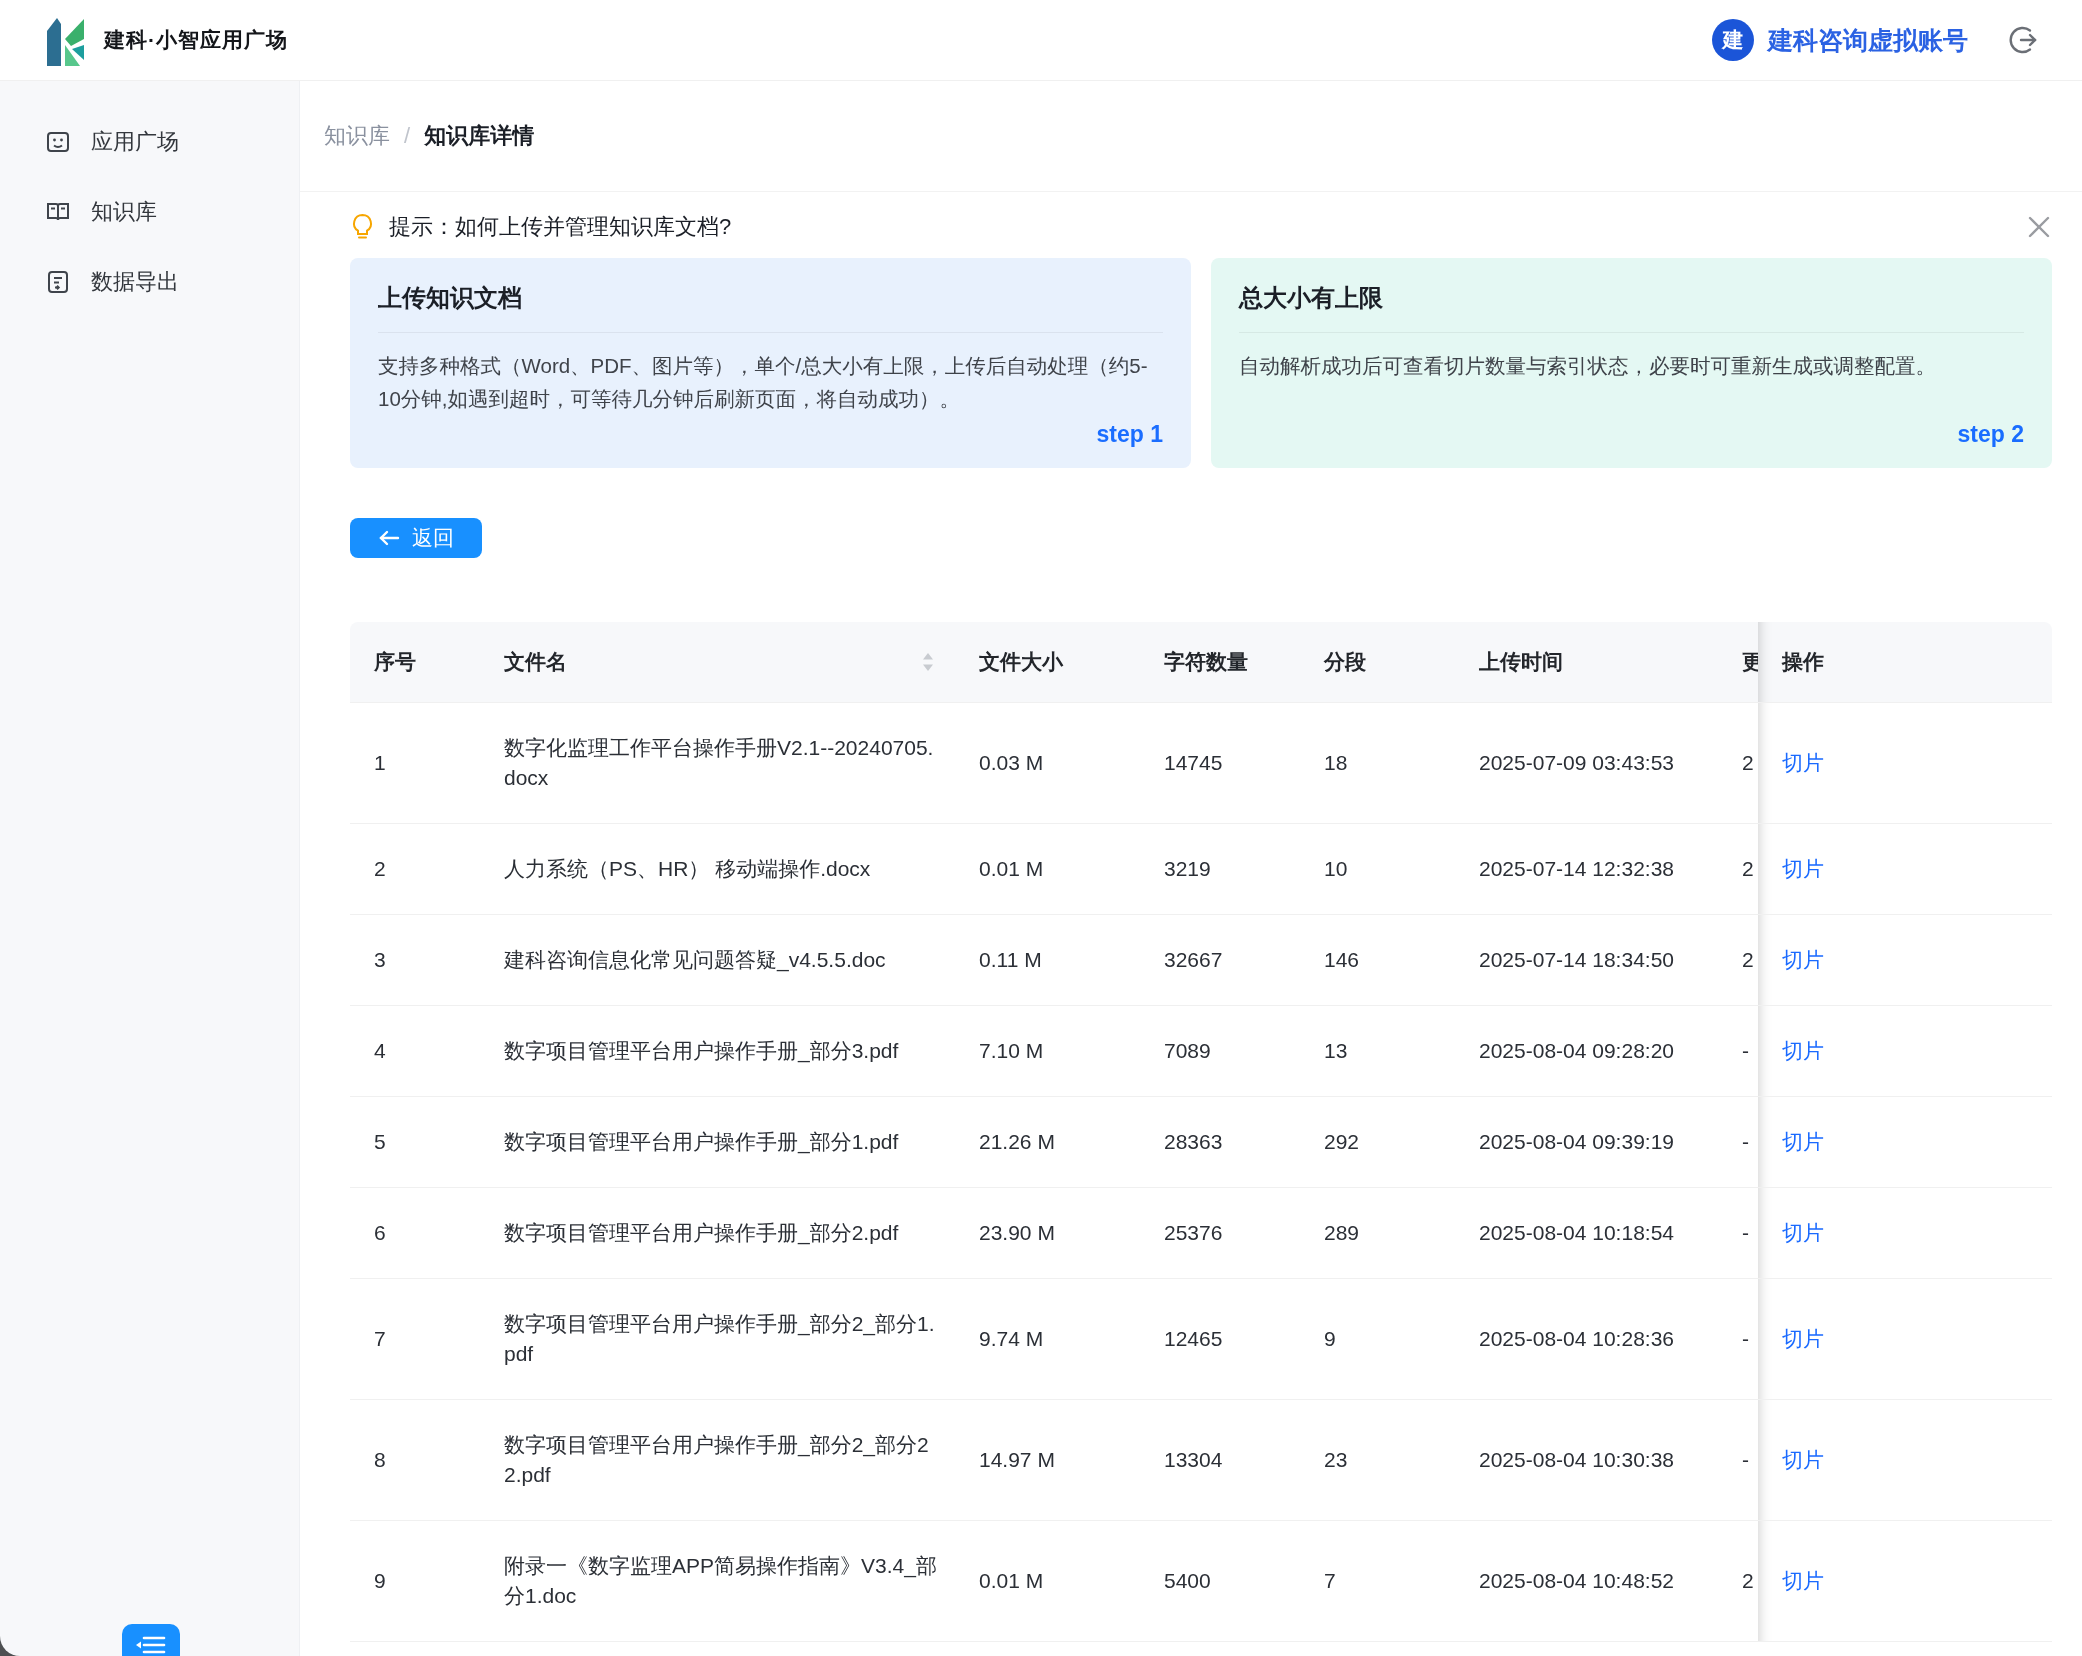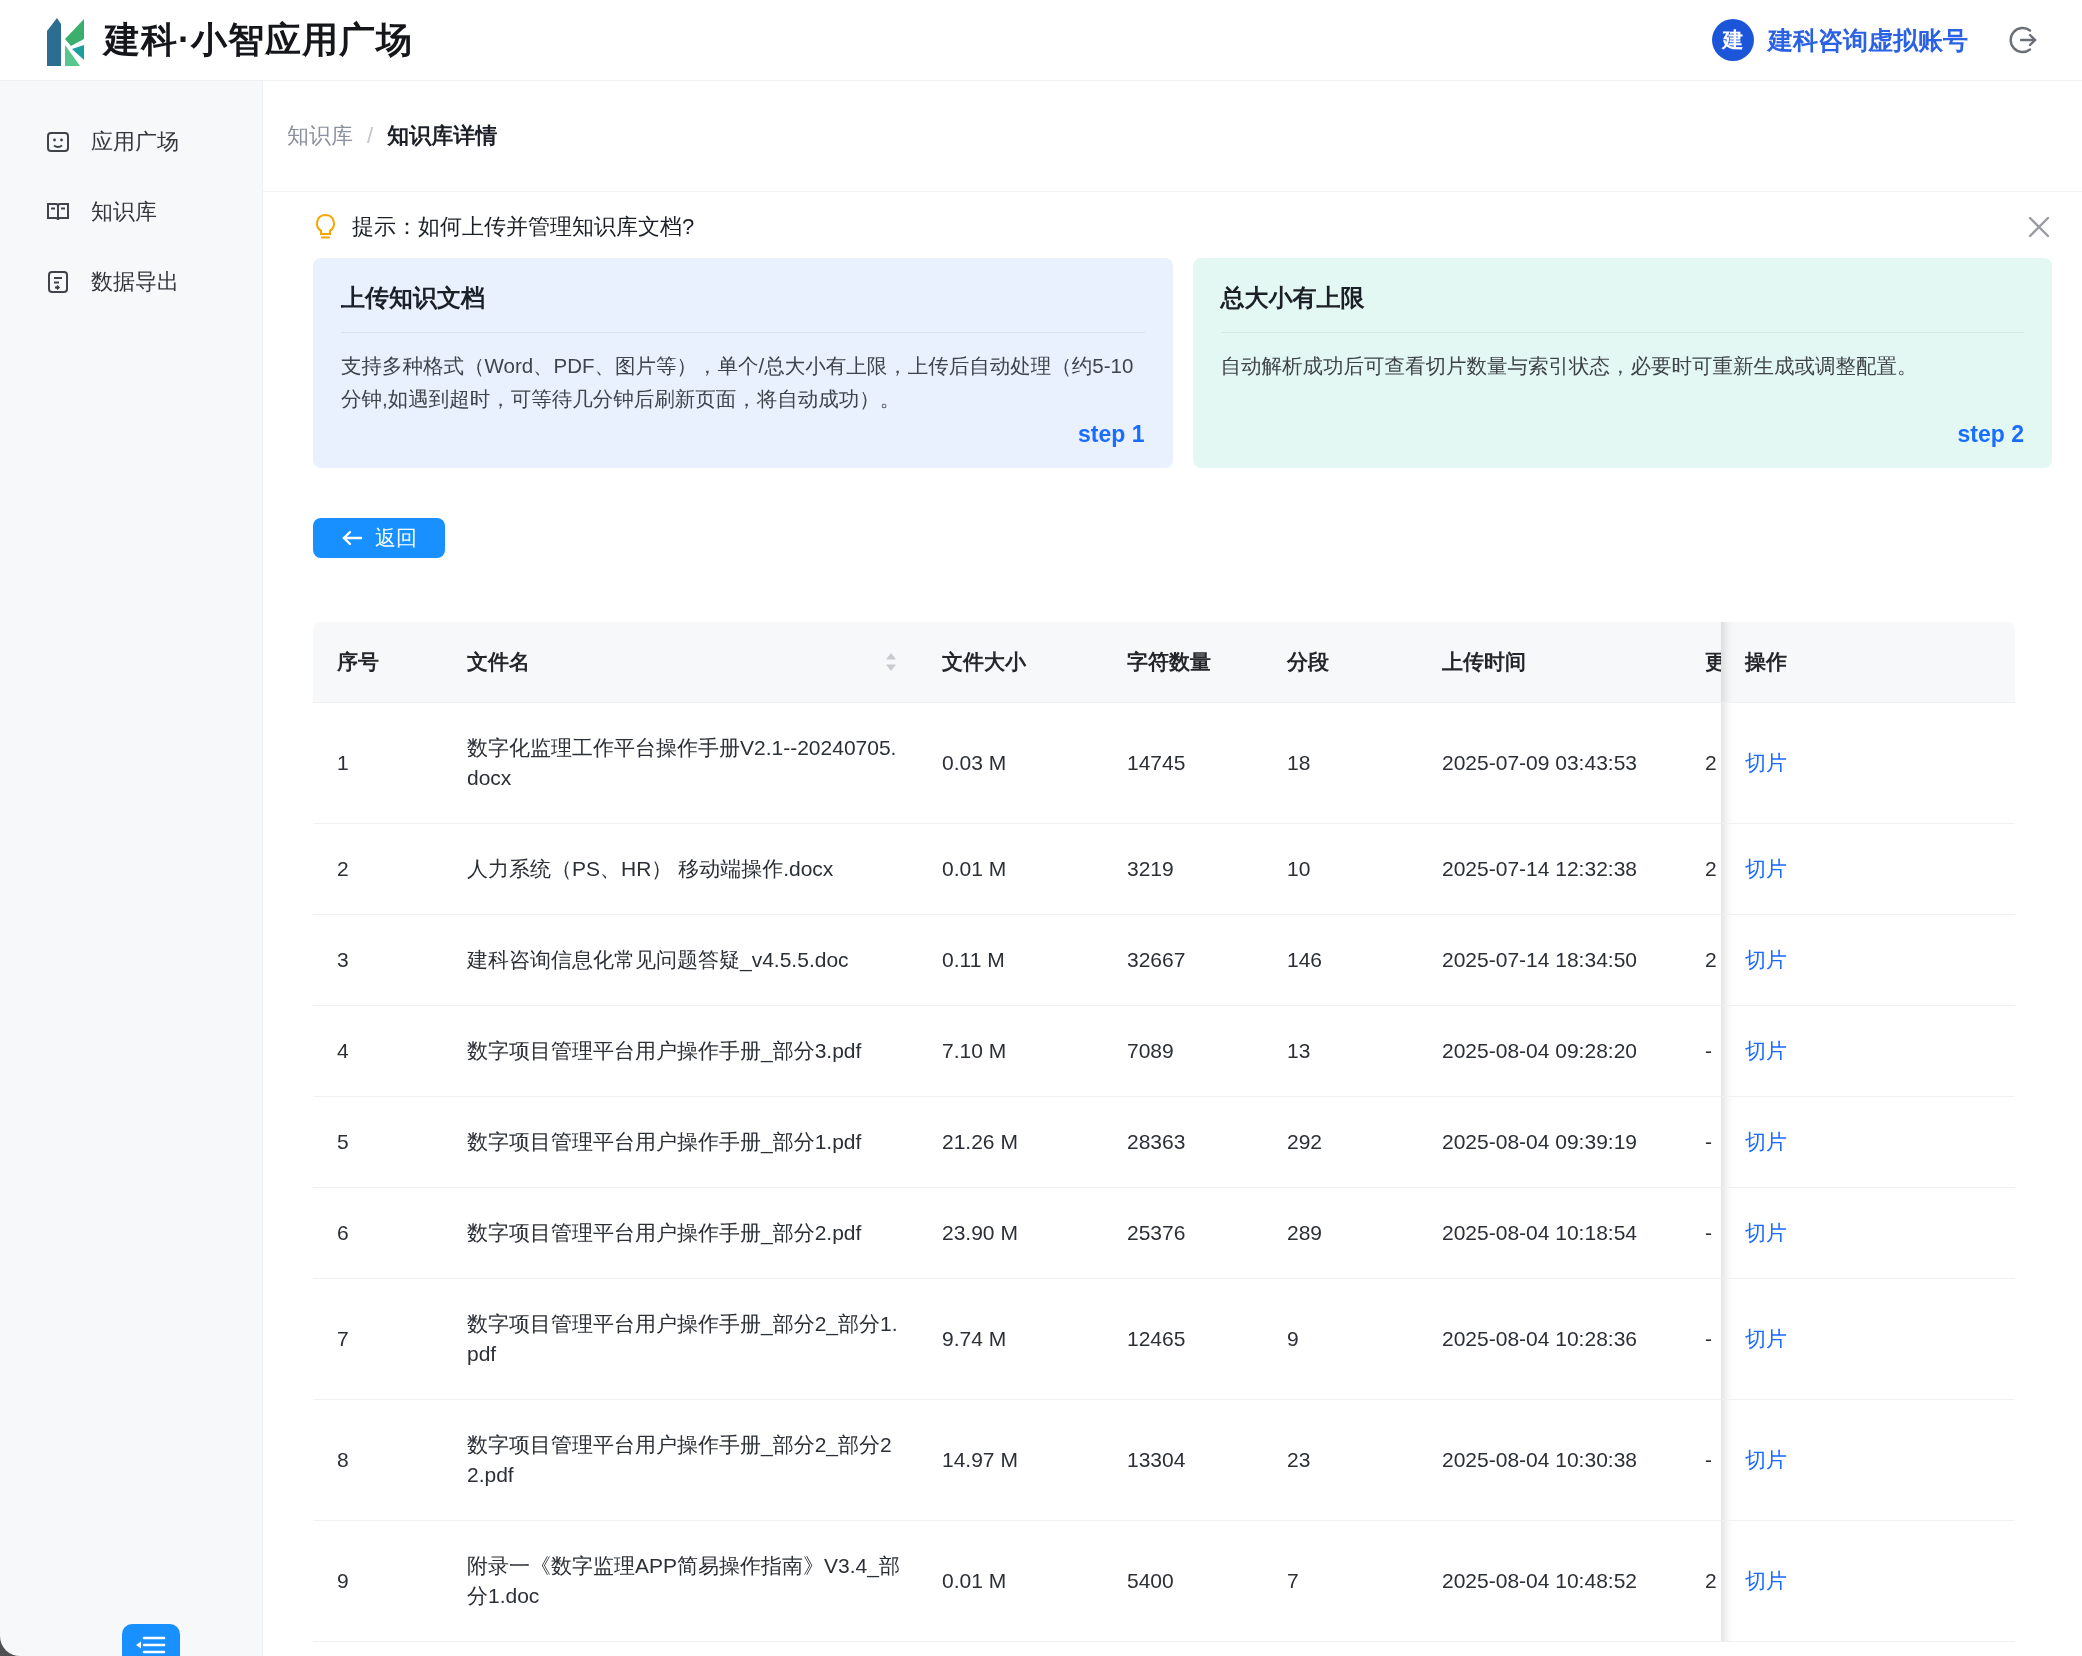--- a/index.html
+++ b/index.html
@@ -15,21 +15,21 @@
   .topbar {
     height: 81px;
     border-bottom: 1px solid #f0f0f0;
     display: flex;
     align-items: center;
     padding: 0 44px;
     background: #fff;
   }
   .logo { width: 46px; height: 52px; flex: 0 0 auto; }
   .app-title {
-    font-size: 36px;
+    font-size: 21px;
     font-weight: 700;
     color: #14161a;
     margin-left: 14px;
     letter-spacing: 1px;
   }
   .topbar-right { margin-left: auto; display: flex; align-items: center; }
   .avatar {
     width: 42px; height: 42px; border-radius: 50%;
     background: #1b55d8; color: #fff;
     font-size: 21px; font-weight: 600;
@@ -39,21 +39,21 @@
     margin-left: 14px;
     color: #2b62e3;
     font-size: 25px;
     font-weight: 700;
   }
   .logout-btn { margin-left: 40px; display: flex; align-items: center; cursor: pointer; }
 
   
   .layout { display: flex; height: 1575px; }
   .sidebar {
-    width: 263px;
+    width: 300px;
     background: #f7f8fa;
     border-right: 1px solid #eef0f3;
     padding-top: 26px;
     position: relative;
     flex: 0 0 auto;
   }
   .side-item {
     height: 70px;
     display: flex; align-items: center;
     padding-left: 45px;

